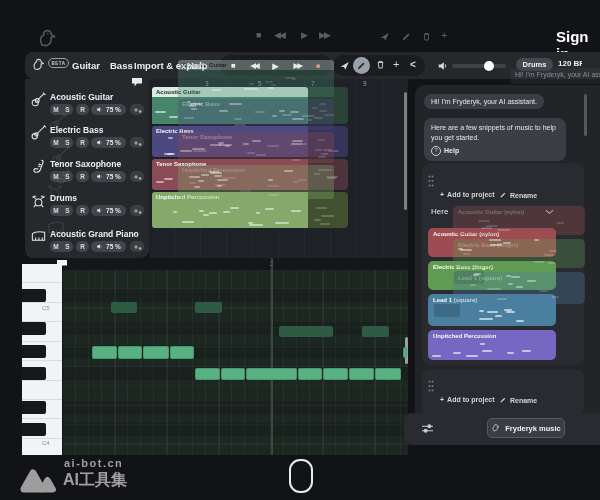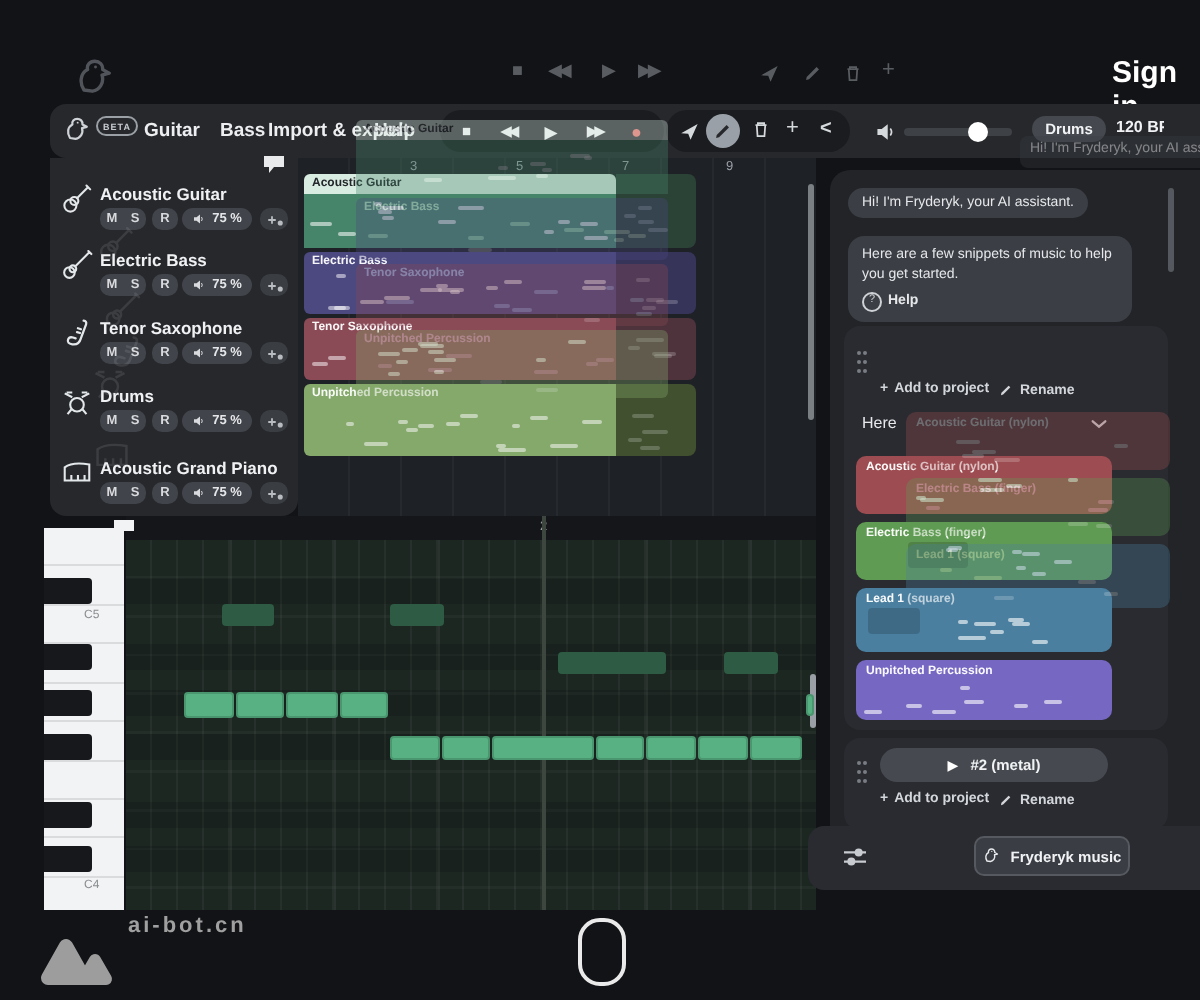--- a/index.html
+++ b/index.html
@@ -214,25 +214,20 @@
   <div class="abs" style="left:427px;top:379px;width:8px;height:14px;color:#797d83;">
       <svg viewBox="0 0 8 14" width="100%" height="100%" fill="currentColor">
         <circle cx="2.5" cy="2.5" r="1"></circle>
         <circle cx="5.5" cy="2.5" r="1"></circle>
         <circle cx="2.5" cy="7" r="1"></circle>
         <circle cx="5.5" cy="7" r="1"></circle>
         <circle cx="2.5" cy="11.5" r="1"></circle>
         <circle cx="5.5" cy="11.5" r="1"></circle>
       </svg>
     </div>
-  <div class="abs" style="left:440px;top:374px;width:114px;height:17px;background:#46494f;border-radius:9px;
-       display:flex;align-items:center;justify-content:center;gap:6px;">
-    <span style="font-size:7px;color:#fff;">▶</span>
-    <span style="font-size:7.5px;font-weight:bold;color:#f0f2f4;">#2 (metal)</span>
-  </div>
   <div class="abs" style="left:440px;top:396px;display:flex;gap:3px;align-items:center;color:#d3d6da;font-size:7px;font-weight:bold;">
     <span>+</span>
     <span>Add to project</span>
   </div>
   <div class="abs" style="left:499px;top:396px;display:flex;gap:3px;align-items:center;color:#d3d6da;font-size:7px;font-weight:bold;">
     <span style="width:8px;height:8px;">
         <svg viewBox="0 0 14 14" width="100%" height="100%" fill="currentColor">
           <path d="M3 9.5 L9.3 3.2 L10.8 4.7 L4.5 11 L2.6 11.5 Z"></path>
         </svg>
       </span>
@@ -260,20 +255,21 @@
 
   <div class="abs" style="left:289px;top:459px;width:20px;height:30px;border:2px solid #eaeaea;border-radius:11px;z-index:90;"></div>
 
   <div class="abs" style="left:18px;top:466px;width:40px;height:28px;color:#9d9d9d;z-index:85;">
       <svg viewBox="0 0 40 28" width="100%" height="100%" fill="currentColor" stroke="currentColor" stroke-linejoin="round">
         <path d="M6 23 L15 7 L24 23 Z" stroke-width="7"></path>
         <path d="M24 23.5 L29.5 14 L35 23.5 Z" stroke-width="6"></path>
       </svg>
     </div>
   <div class="abs" style="left:64px;top:457px;font-size:11px;font-weight:bold;letter-spacing:1.5px;color:#a0a0a0;z-index:85;">ai-bot.cn</div>
+  <div class="abs" style="left:63px;top:470px;font-size:16px;font-weight:bold;color:#a0a0a0;z-index:85;">AI工具集</div>
 
 <div style="position: absolute; left: 27px; top: 88px; width: 122px; height: 33px;">
       <div style="position: absolute; left: 3px; top: 3px; width: 17px; height: 17px; color: rgb(228, 231, 234);">
         <svg viewBox="0 0 18 18" width="100%" height="100%" fill="none" stroke="currentColor" stroke-width="1.1" stroke-linecap="round">
           <circle cx="5.5" cy="12.5" r="3.2"></circle>
           <circle cx="7.6" cy="10" r="2.1"></circle>
           <path d="M9 8.6 L14.8 2.8 M14 1.9 l2 2"></path>
         </svg>
       </div>
       <div style="position: absolute; left: 23px; top: 4px; font-size: 8.5px; font-weight: bold; color: rgb(240, 241, 243); white-space: nowrap;">Acoustic Guitar</div>

